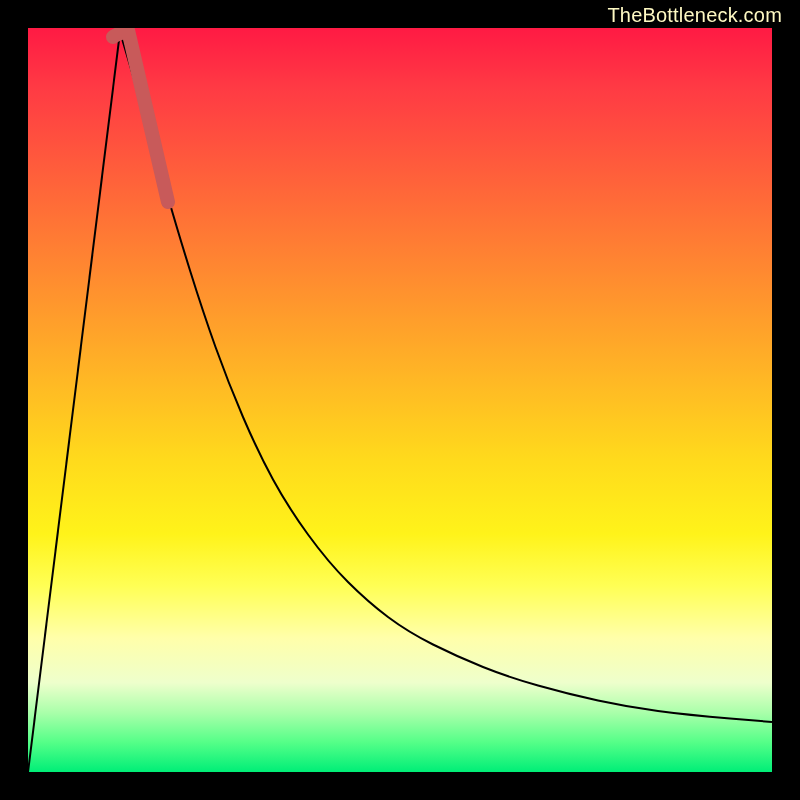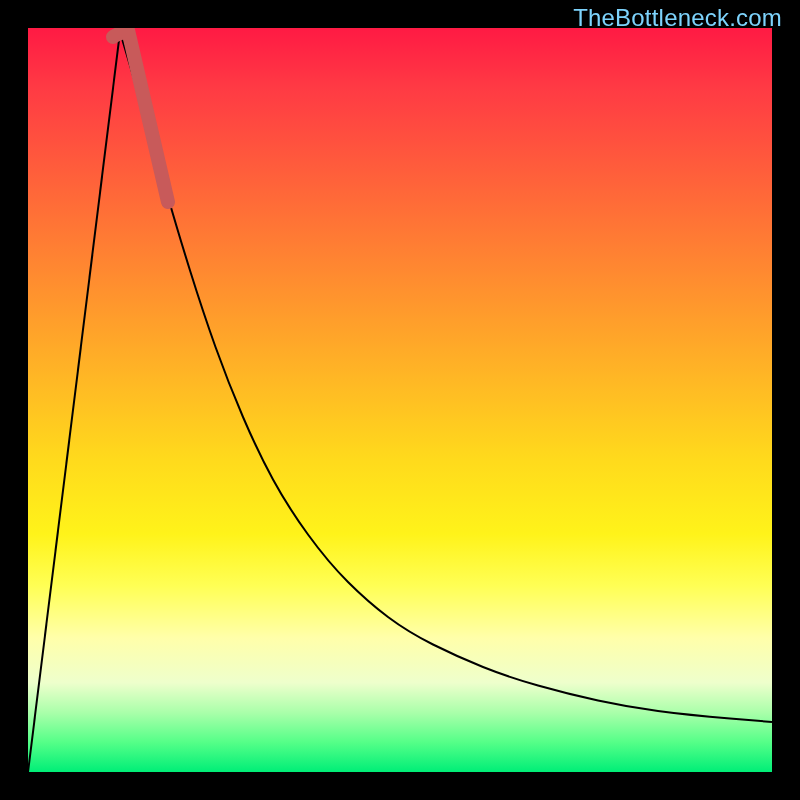--- a/index.html
+++ b/index.html
@@ -31,22 +31,22 @@
       #ffffaa 82%,
       #eeffcc 88%,
       #aaffaa 92%,
       #55ff88 96%,
       #00ee77 100%);
   }
   .watermark {
     position: absolute;
     top: 4px;
     right: 18px;
-    color: #7dd3fc;
-    font-size: 24px;
+    color: #fef9c3;
+    font-size: 20px;
     font-weight: 500;
     z-index: 10;
     letter-spacing: 0.2px;
   }
   svg {
     position: absolute;
     top: 28px;
     left: 28px;
   }
 </style>

